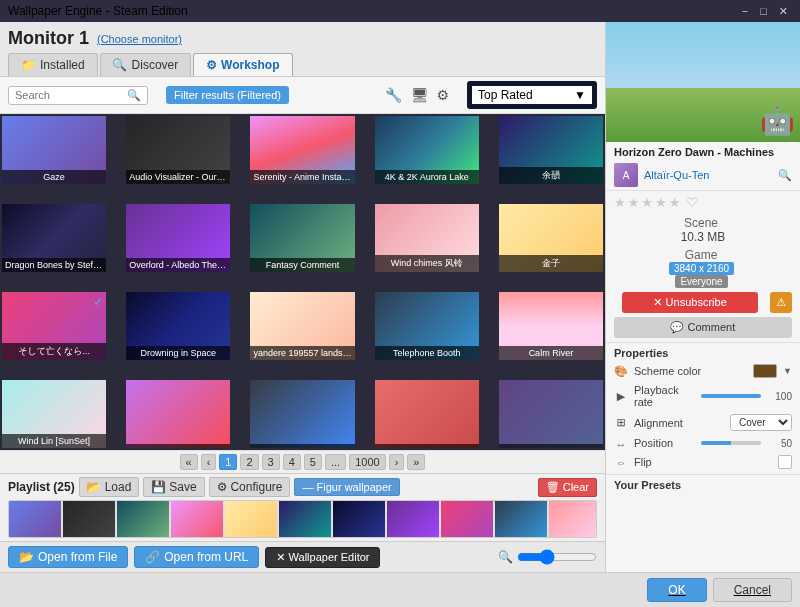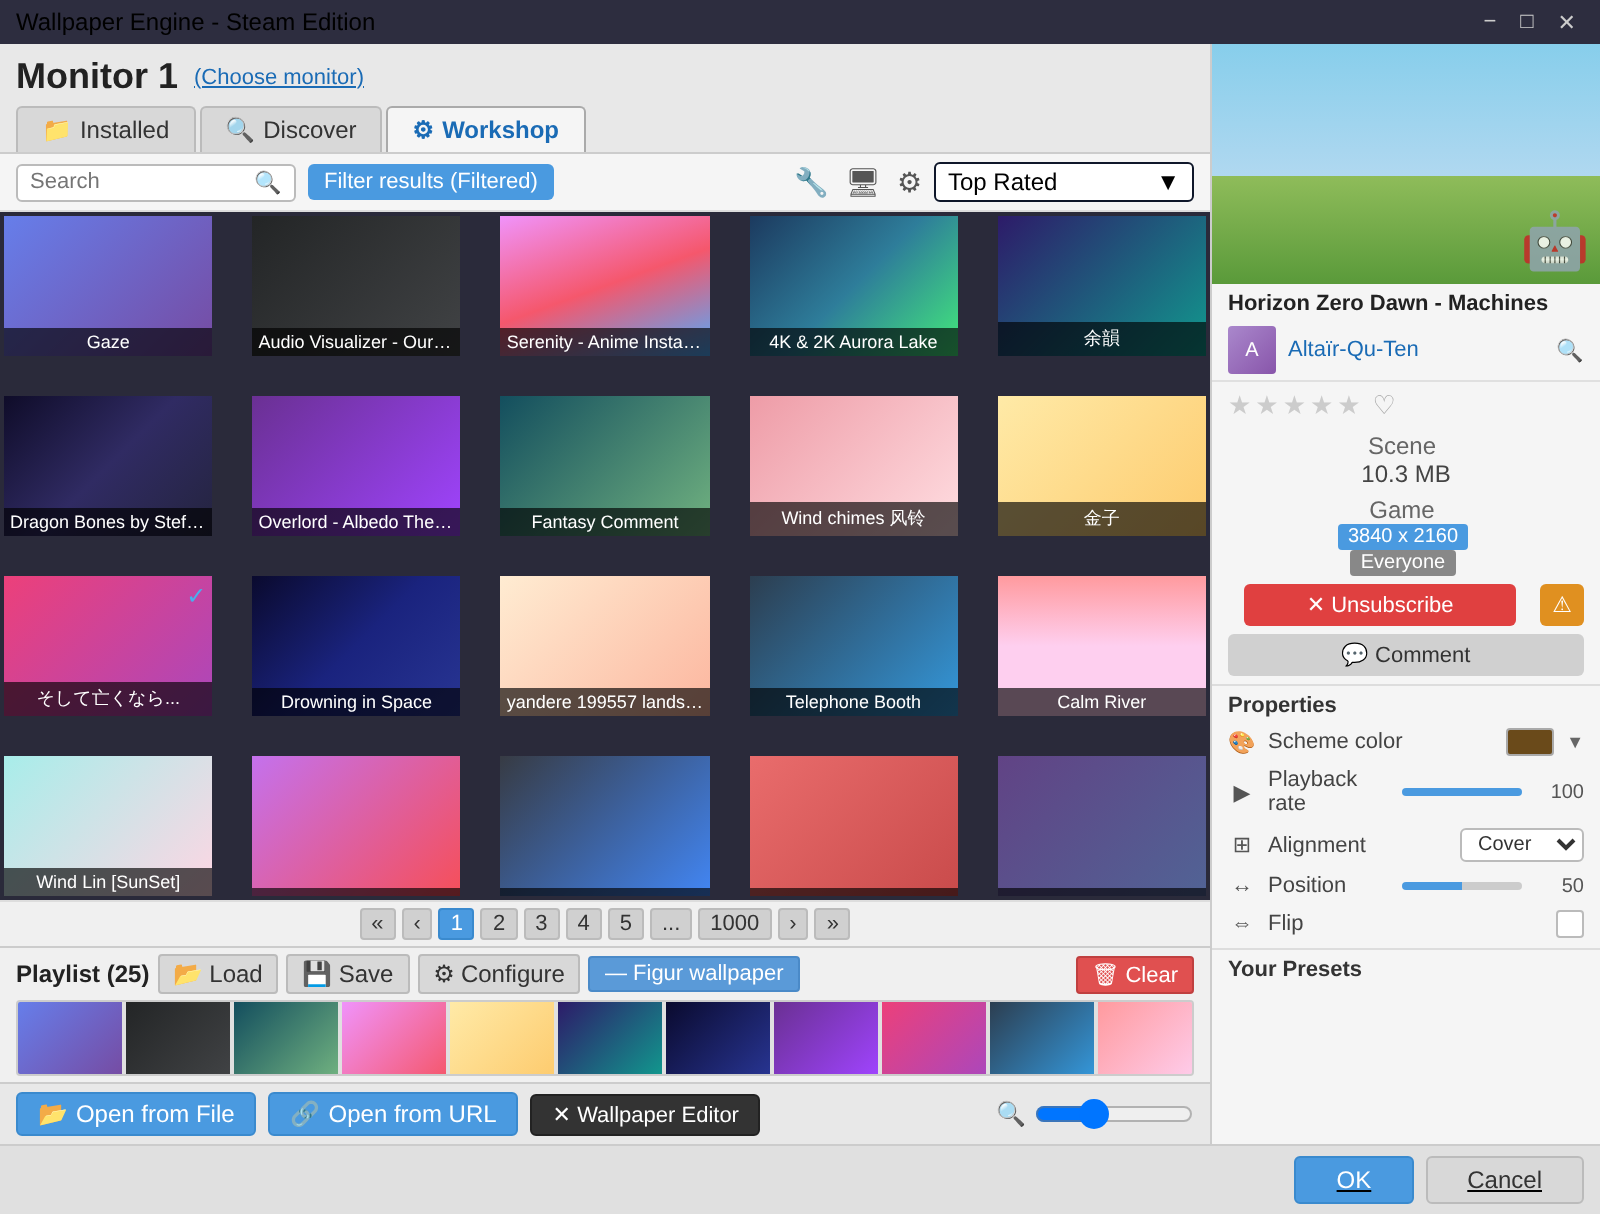--- a/index.html
+++ b/index.html
@@ -37,21 +37,21 @@
       color: #333;
       display: flex;
       align-items: center;
       gap: 4px;
       border-radius: 3px 3px 0 0;
     }
     .tab.active { background: #f5f5f5; color: #1a6bb5; font-weight: 600; border-color: #aaa; }
     .tab-icon { font-size: 12px; }
 
     
-    .toolbar { display: flex; align-items: center; padding: 4px 8px; background: #f5f5f5; border-bottom: 1px solid #ddd; gap: 6px; }
+    .toolbar { display: flex; align-items: center; padding: 4px 8px; background: #f5f5f5; border-bottom: 1px solid #ddd; gap: 18px; }
     .search-box {
       display: flex;
       align-items: center;
       background: white;
       border: 1px solid #bbb;
       border-radius: 3px;
       padding: 2px 6px;
       width: 140px;
     }
     .search-box input { border: none; outline: none; font-size: 11px; width: 100%; background: transparent; }
@@ -66,21 +66,21 @@
       font-size: 11px;
       display: flex;
       align-items: center;
       gap: 4px;
     }
     .spacer { flex: 1; }
     .sort-dropdown {
       display: flex;
       align-items: center;
       background: white;
-      border: 1px solid #0f172a;
+      border: 5px solid #0f172a;
       border-radius: 3px;
       padding: 2px 6px;
       width: 130px;
       cursor: pointer;
       font-size: 11px;
       justify-content: space-between;
     }
     .top-right-icons { display: flex; gap: 8px; margin-left: auto; }
     .tr-icon { color: #555; cursor: pointer; font-size: 14px; }
 

